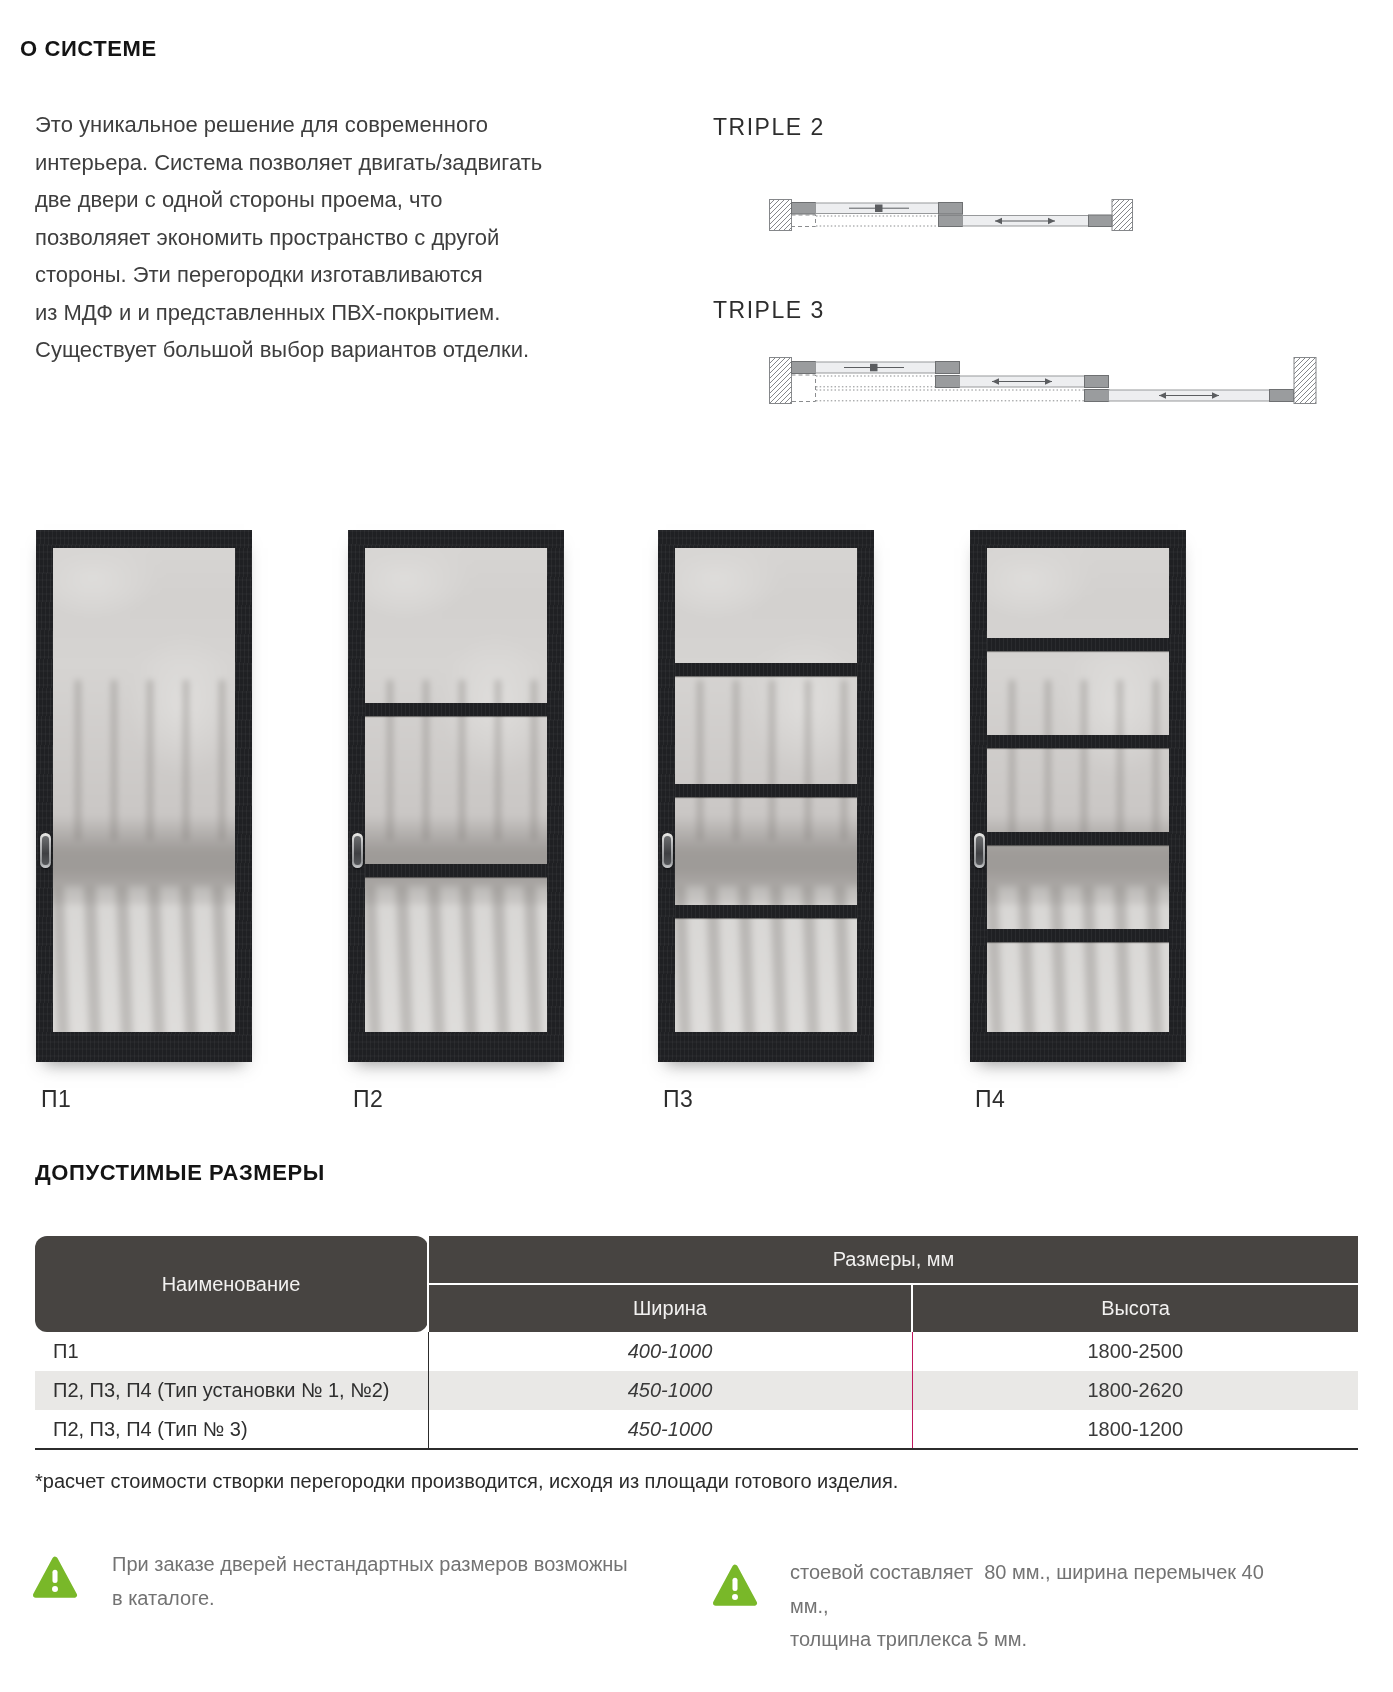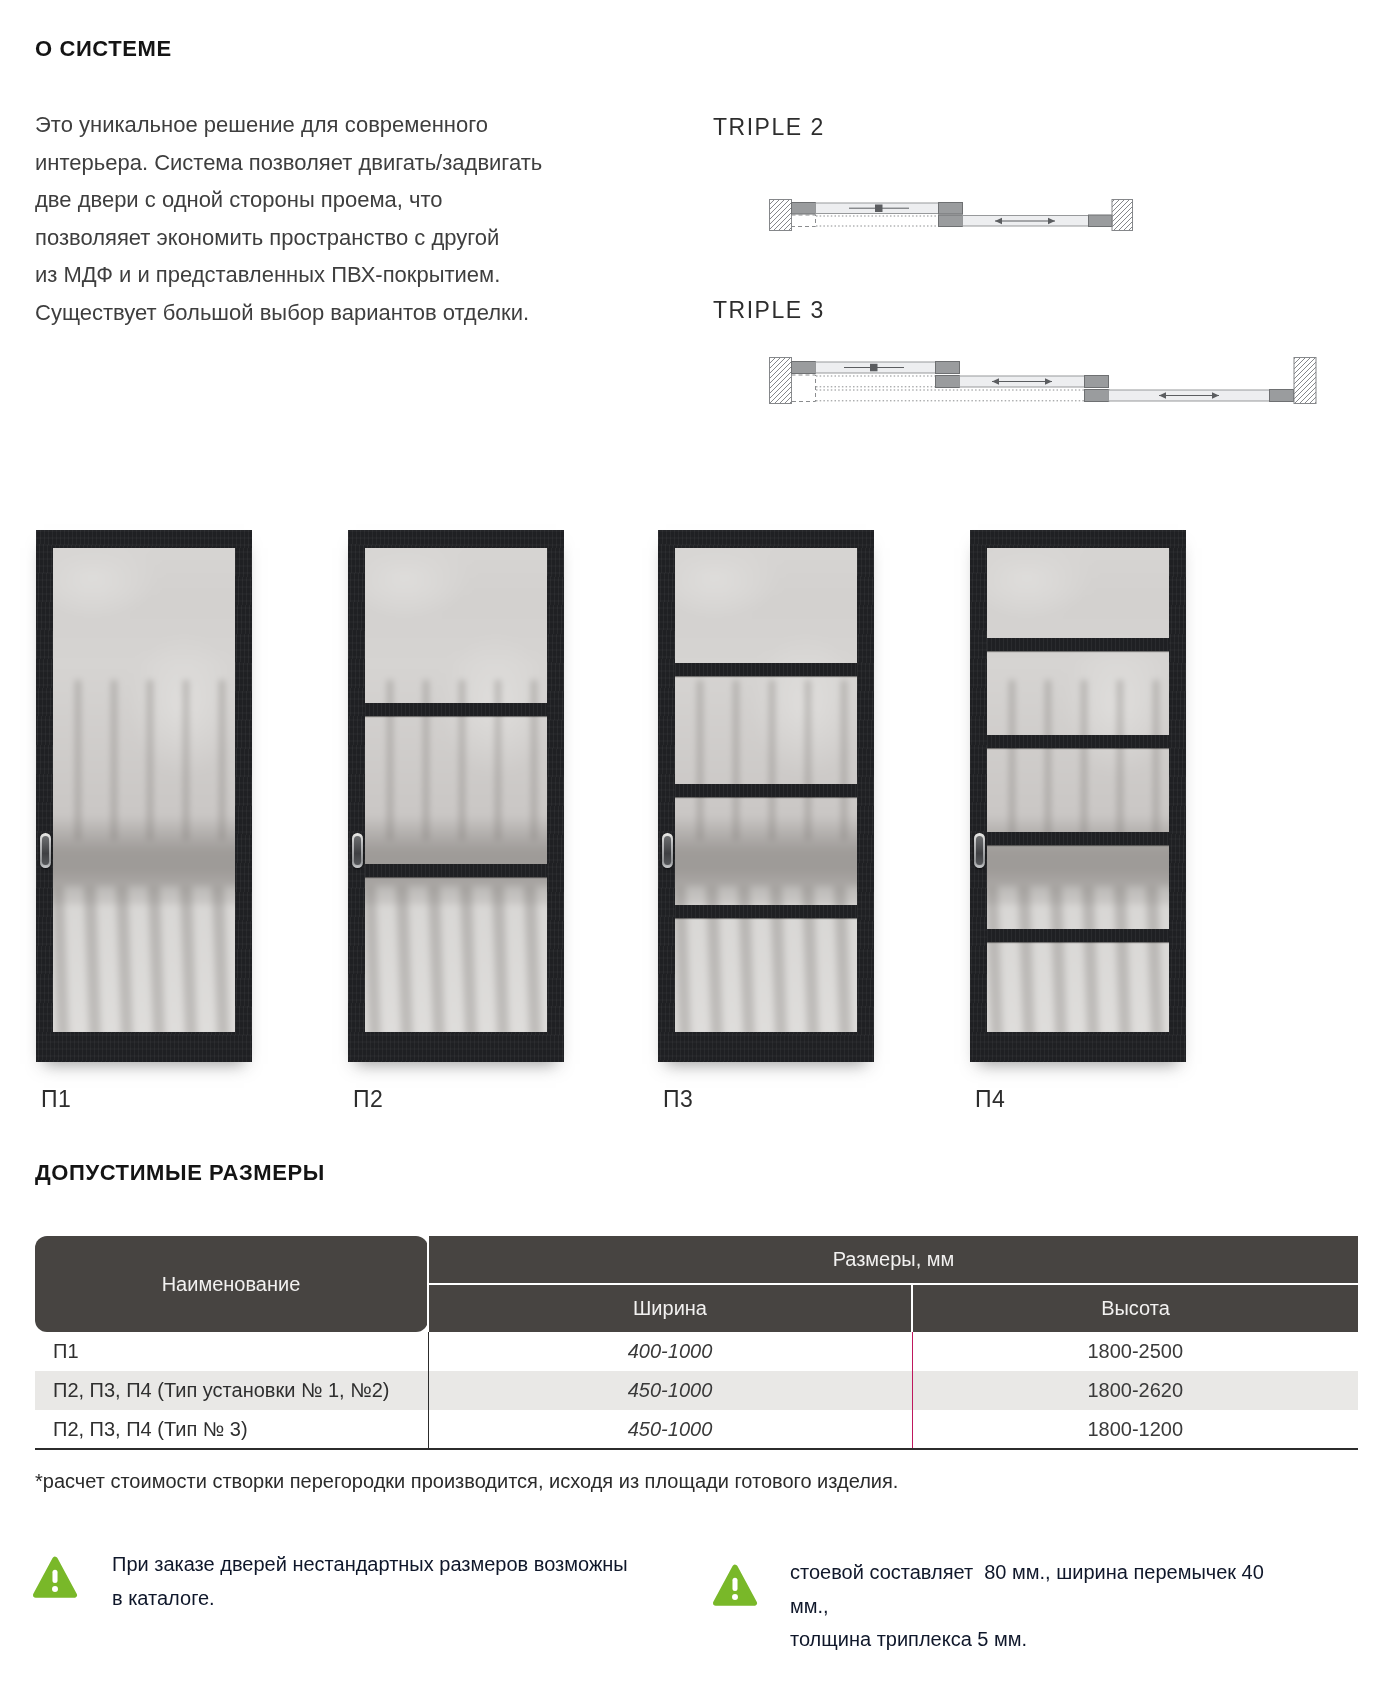--- a/index.html
+++ b/index.html
@@ -1,19 +1,19 @@
 <!DOCTYPE html>
 <html style="--green: #79b829; --thbg: #474441; --altbg: #e9e8e6; --door: #1f2023;"><head>
 <meta charset="utf-8">
 <style>
   html,body{margin:0;padding:0;background:#fff;}
   .page{position:relative;width:1393px;height:1692px;background:#fff;overflow:hidden;
         font-family:"Liberation Sans", sans-serif;color:#333;}
 
-  .h-main{position:absolute;left:35px;top:36px;margin:0;font-size:22px;font-weight:bold;
+  .h-main{position:absolute;left:20px;top:36px;margin:0;font-size:22px;font-weight:bold;
           letter-spacing:.6px;color:#141414;}
   .about{position:absolute;left:35px;top:106px;width:640px;}
   .about-line{font-size:22px;line-height:37.5px;color:#3e3e3e;white-space:pre-wrap;}
 
   .triple-label{position:absolute;font-size:23px;letter-spacing:1.5px;color:#2d2d2d;}
   .tlab2{left:713px;top:114px;}
   .tlab3{left:713px;top:272px;margin-top:25px;}
   .tdiag{position:absolute;}
   .tdiag2{left:769px;top:180px;}
   .tdiag3{left:769px;top:354px;}
@@ -63,39 +63,40 @@
   th.c-w{width:480px;border-right:2px solid #fff;}
   td.c-bname{text-align:left;padding-left:18px;color:#2f2f2f;border-right:1px solid #2c2c2c;}
   td.c-bval{text-align:center;color:#3a3a3a;}
   td.c-bv1{border-right:1px solid #be185d;font-style:italic;}
   .sizes-table{border-bottom:2px solid #2c2c2c;}
   .sizes-table tbody tr.alt{background:var(--altbg,#e9e8e6);}
 
   .footnote{position:absolute;left:35px;top:1470px;font-size:20px;color:#2b2b2b;}
 
   .note{position:absolute;}
-  .note-text{font-size:20px;line-height:33.5px;color:#0f172a;white-space:pre-wrap;}
+  .note-text{font-size:20px;line-height:33.5px;color:#737373;white-space:pre-wrap;}
   .note1-icon{left:32px;top:1556px;}
   .note1-text{left:112px;top:1548px;width:540px;}
   .note2-icon{left:712px;top:1564px;}
   .note2-text{left:790px;top:1556px;width:500px;}
   .warn-svg{display:block;}
 </style>
 </head>
 <body>
 
 <div class="page">
 
   <h1 class="h-main">О СИСТЕМЕ</h1>
 
   <div class="about" id="about-lines">
       <div class="about-line">Это уникальное решение для современного</div>
       <div class="about-line">интерьера. Система позволяет двигать/задвигать</div>
       <div class="about-line">две двери с одной стороны проема, что</div>
       <div class="about-line">позволяяет экономить пространство с другой</div>
+      <div class="about-line">стороны. Эти перегородки изготавливаются</div>
       <div class="about-line">из МДФ и и представленных ПВХ-покрытием.</div>
       <div class="about-line">Существует большой выбор вариантов отделки.</div>
     </div>
 
   <div class="triple-label tlab2">TRIPLE 2</div>
 
   <svg class="tdiag tdiag2" width="364" height="52" viewBox="0 0 364 52">
     <defs>
       <pattern id="hatch" patternUnits="userSpaceOnUse" width="5" height="5">
         <path d="M0 5 L5 0" stroke="#85878a" stroke-width="1"></path>

